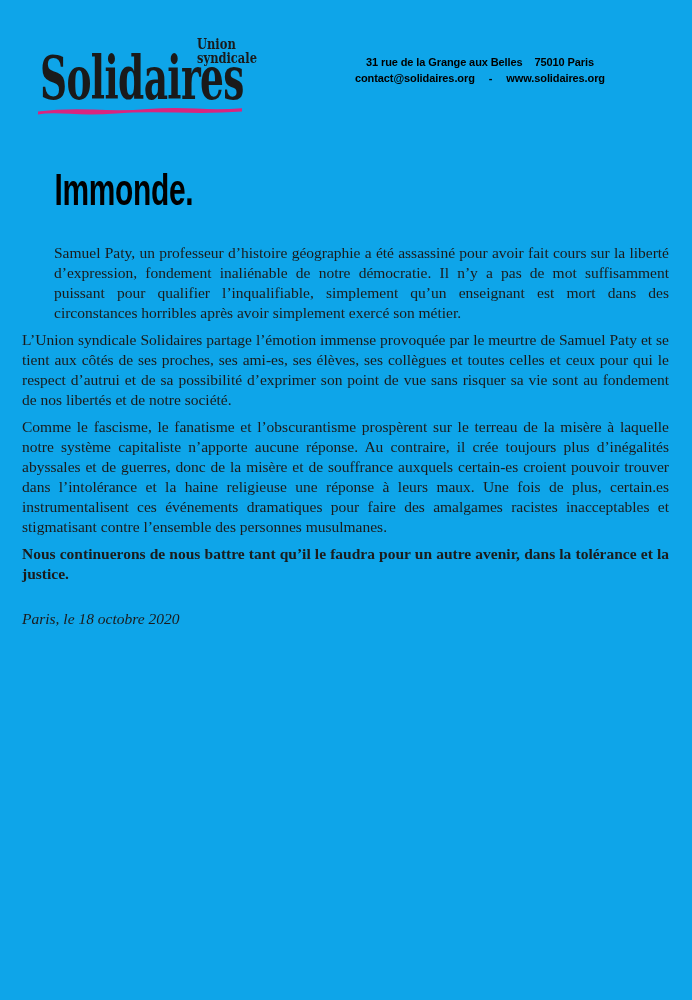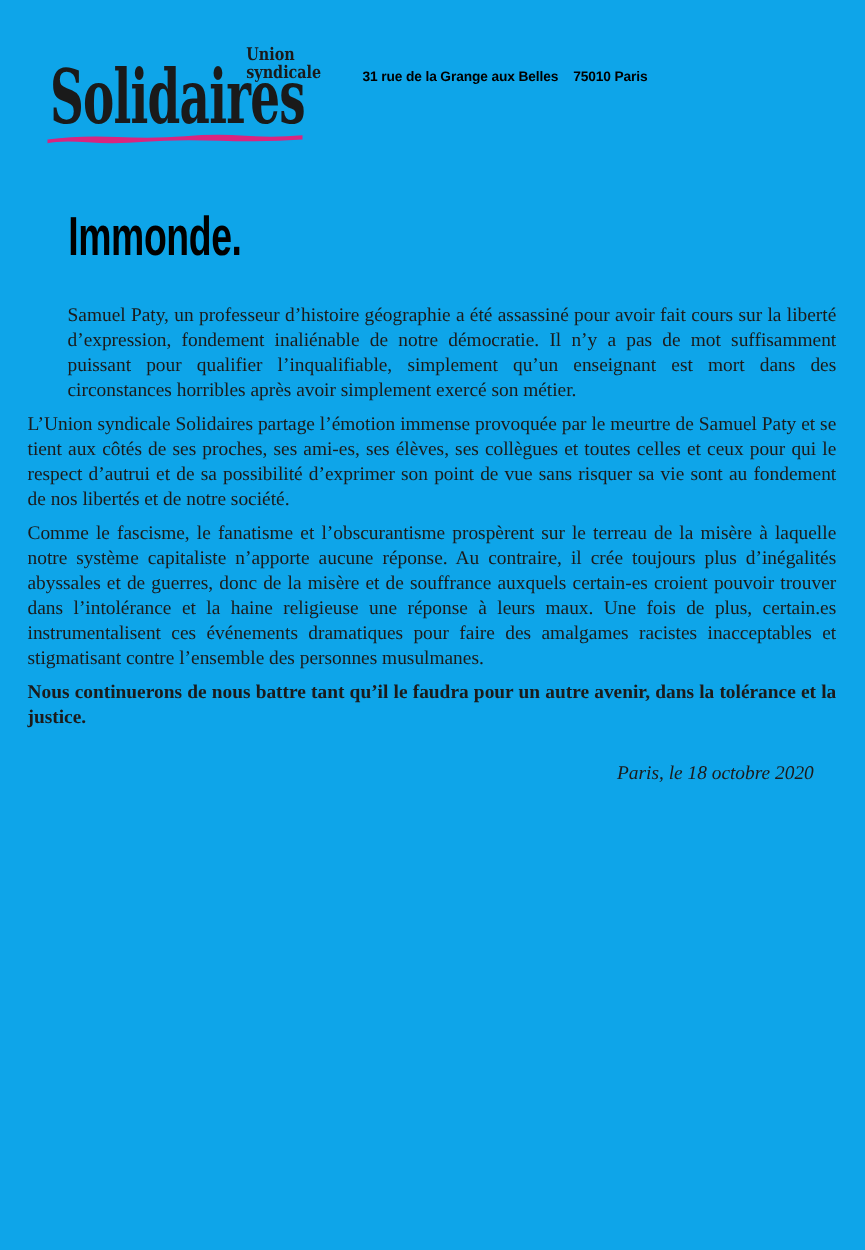--- a/index.html
+++ b/index.html
@@ -29,21 +29,21 @@
     font-family:"DejaVu Serif", serif;
     font-weight:bold; font-size:14px; line-height:13.5px;
     color:#1a1a1a;
     transform:scaleX(0.82); transform-origin:left top;
     white-space:nowrap;
   }
   .logo-stroke { position:absolute; left:36px; top:104px; }
 
   .contact {
     position:absolute; left:290px; top:55px; width:380px;
-    text-align:left;
+    text-align:center;
     font-family:"Liberation Sans", sans-serif;
     font-weight:bold; font-size:11px; line-height:15.5px;
     color:#000; letter-spacing:-0.1px;
     white-space:nowrap;
   }
   .contact .gap { margin-left:12px; }
   .contact .sep { margin:0 14px; }
 
   
   .doc { padding:0 23px 0 22px; }
@@ -61,21 +61,21 @@
   .doc p {
     font-size:15.5px; line-height:20px;
     text-align:justify;
     margin:0 0 7px 0;
   }
   .doc p.first { margin-top:29px;margin-left:32px; }
   .doc p.closing { font-weight:bold; }
 
   .dateline {
     margin-top:26px; padding-right:18px;
-    text-align:right; font-style:italic; font-size:15.5px;
+    font-style:italic; font-size:15.5px;
     color:#1b1b1b;
   }
 </style>
 </head>
 <body>
 
 <div class="page">
 
   <div class="header">
 
@@ -88,20 +88,23 @@
       <svg class="logo-stroke" width="208" height="14" viewBox="0 0 208 14">
         <path d="M2 7.5 Q 28 4.2 58 5.6 T 112 5.0 T 160 4.6 T 206 4.2
                  L 206 7.6 Q 176 9.8 140 8.6 T 80 9.4 T 34 9.8 T 2 10.6 Z" fill="#d9257f"></path>
       </svg>
     </div>
 
     <div class="contact">
       <div>
         <span>31 rue de la Grange aux Belles</span><span class="gap">75010 Paris</span>
       </div>
+      <div>
+        <span>contact@solidaires.org</span><span class="sep">-</span><span>www.solidaires.org</span>
+      </div>
     </div>
 
   </div>
 
   <div class="doc">
 
     <div class="title-row">
       <span>Immonde.</span>
     </div>
 

